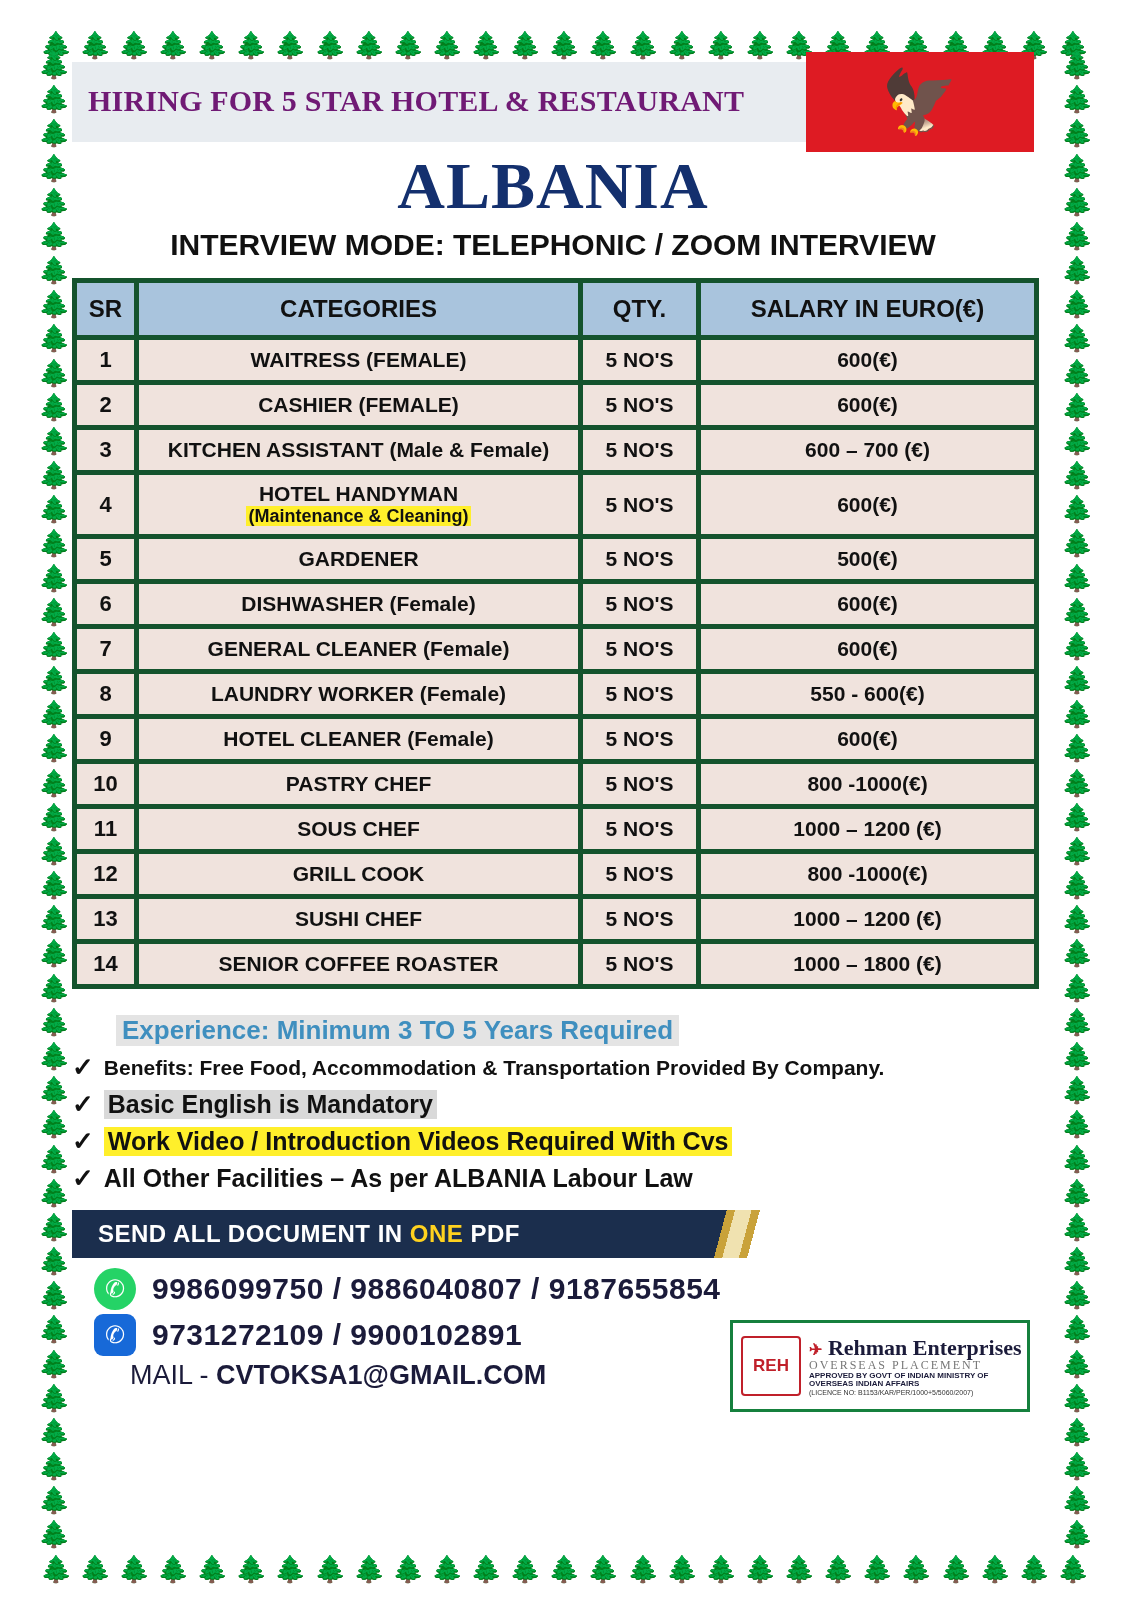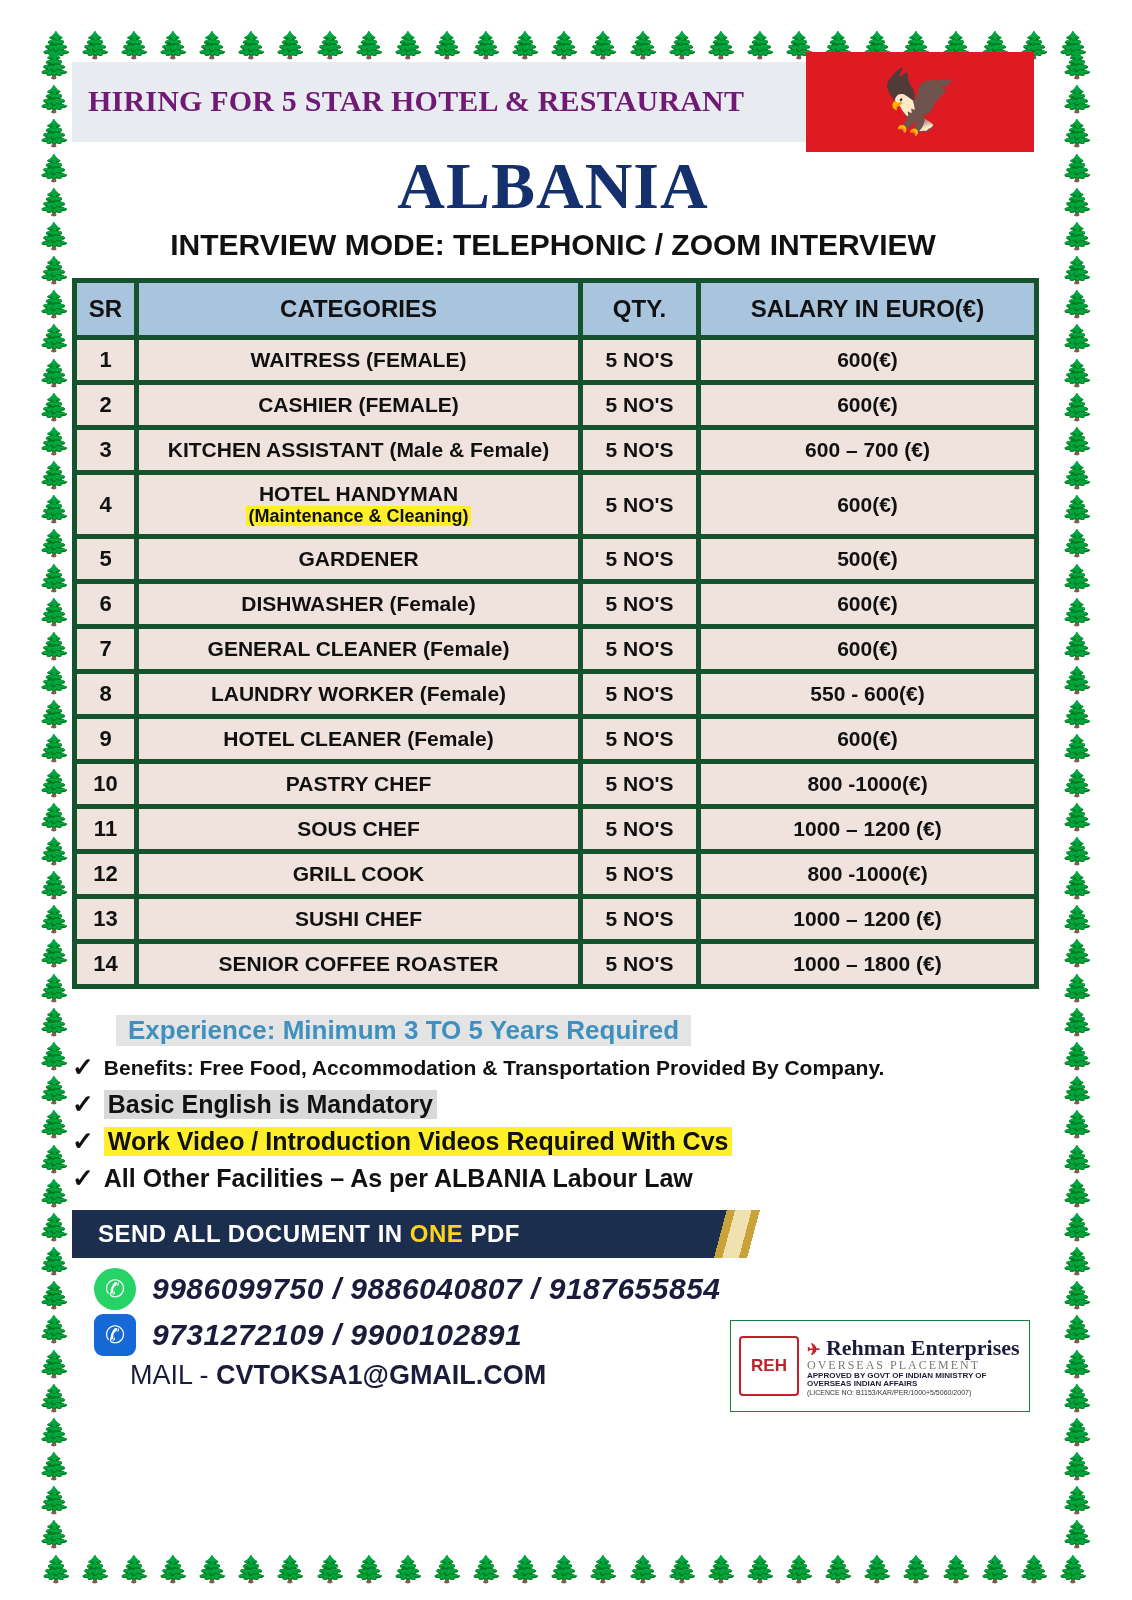--- a/index.html
+++ b/index.html
@@ -86,21 +86,21 @@
   td.sr{font-size:22px;}
   .hl{background:#ffef2b;padding:0 2px;}
   .sub{font-size:18px;display:block;}
 
   
   .notes{margin-top:26px;}
   .exp{
     color:#3f8fbf;font-weight:bold;font-size:26px;
     margin-left:44px;
   }
-  .exp-wrap{background:#e4e4e4;display:inline-block;padding:0 12px;}
+  .exp-wrap{background:#e4e4e4;display:inline-block;padding:0 6px;}
   .note{
     display:flex;align-items:center;gap:10px;
     margin-top:6px;color:#111;font-weight:bold;
   }
   .tick{font-size:26px;}
   .n1{font-size:21px;}
   .n2{font-size:25px;background:#d9d9d9;padding:0 4px;}
   .n3{font-size:25px;background:#ffef2b;padding:0 4px;}
   .n4{font-size:25px;}
 
@@ -122,27 +122,27 @@
   
   .contacts{position:relative;background:#fff;padding-top:10px;height:150px;}
   .crow{display:flex;align-items:center;margin-left:22px;margin-bottom:4px;}
   .ic{
     width:42px;height:42px;border-radius:9px;
     display:flex;align-items:center;justify-content:center;
     color:#fff;font-size:24px;margin-right:16px;
   }
   .ic.wa{background:#25d366;border-radius:50%;}
   .ic.ph{background:#1769d8;}
-  .phones{font-size:30px;font-weight:bold;color:#1b1b3a;letter-spacing:.5px;font-style:italic;}
+  .phones{font-size:30px;font-weight:bold;color:#1b1b3a;letter-spacing:.5px;}
   .mail{font-size:27px;color:#1b1b3a;margin-left:58px;}
   .mail b{font-weight:bold;}
 
   .logo{
     position:absolute;right:4px;bottom:6px;width:300px;height:92px;
-    background:#fff;border:1px solid #15803d;
+    background:#fff;border:3px solid #15803d;
     display:flex;align-items:center;padding-left:8px;box-sizing:border-box;
   }
   .logo-mark{
     width:56px;height:56px;background:#fff;border:2px solid #c0202a;border-radius:4px;
     display:flex;align-items:center;justify-content:center;color:#c0202a;font-weight:bold;font-size:17px;
     margin-right:8px;flex:0 0 auto;
   }
   .logo-txt{line-height:1.05;}
   .logo-1{font-family:"Liberation Serif",serif;font-size:22px;color:#1b1b3a;font-weight:bold;}
   .logo-2{font-family:"Liberation Serif",serif;font-size:12px;color:#777;letter-spacing:2px;}

